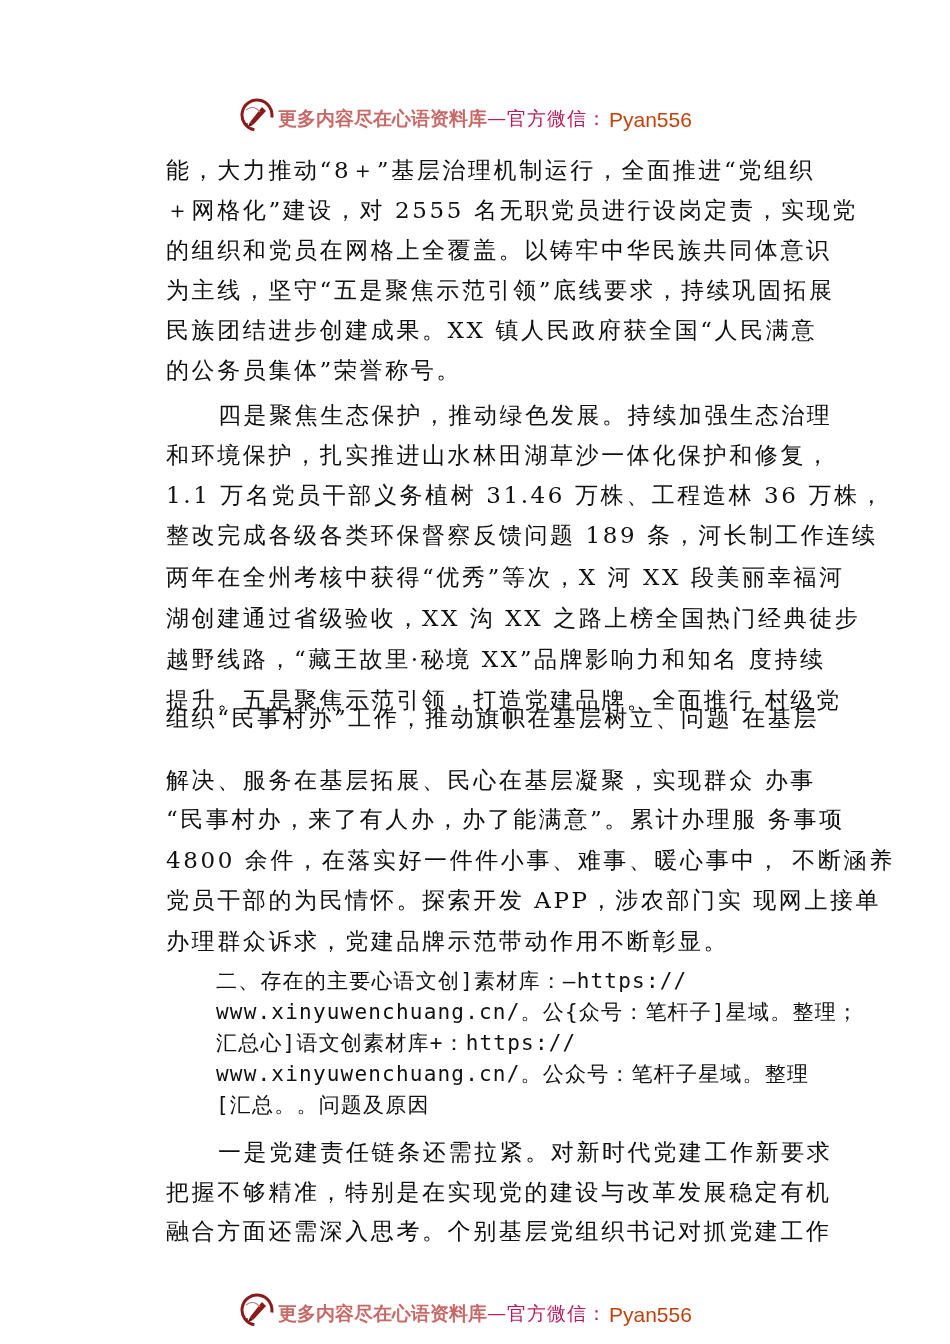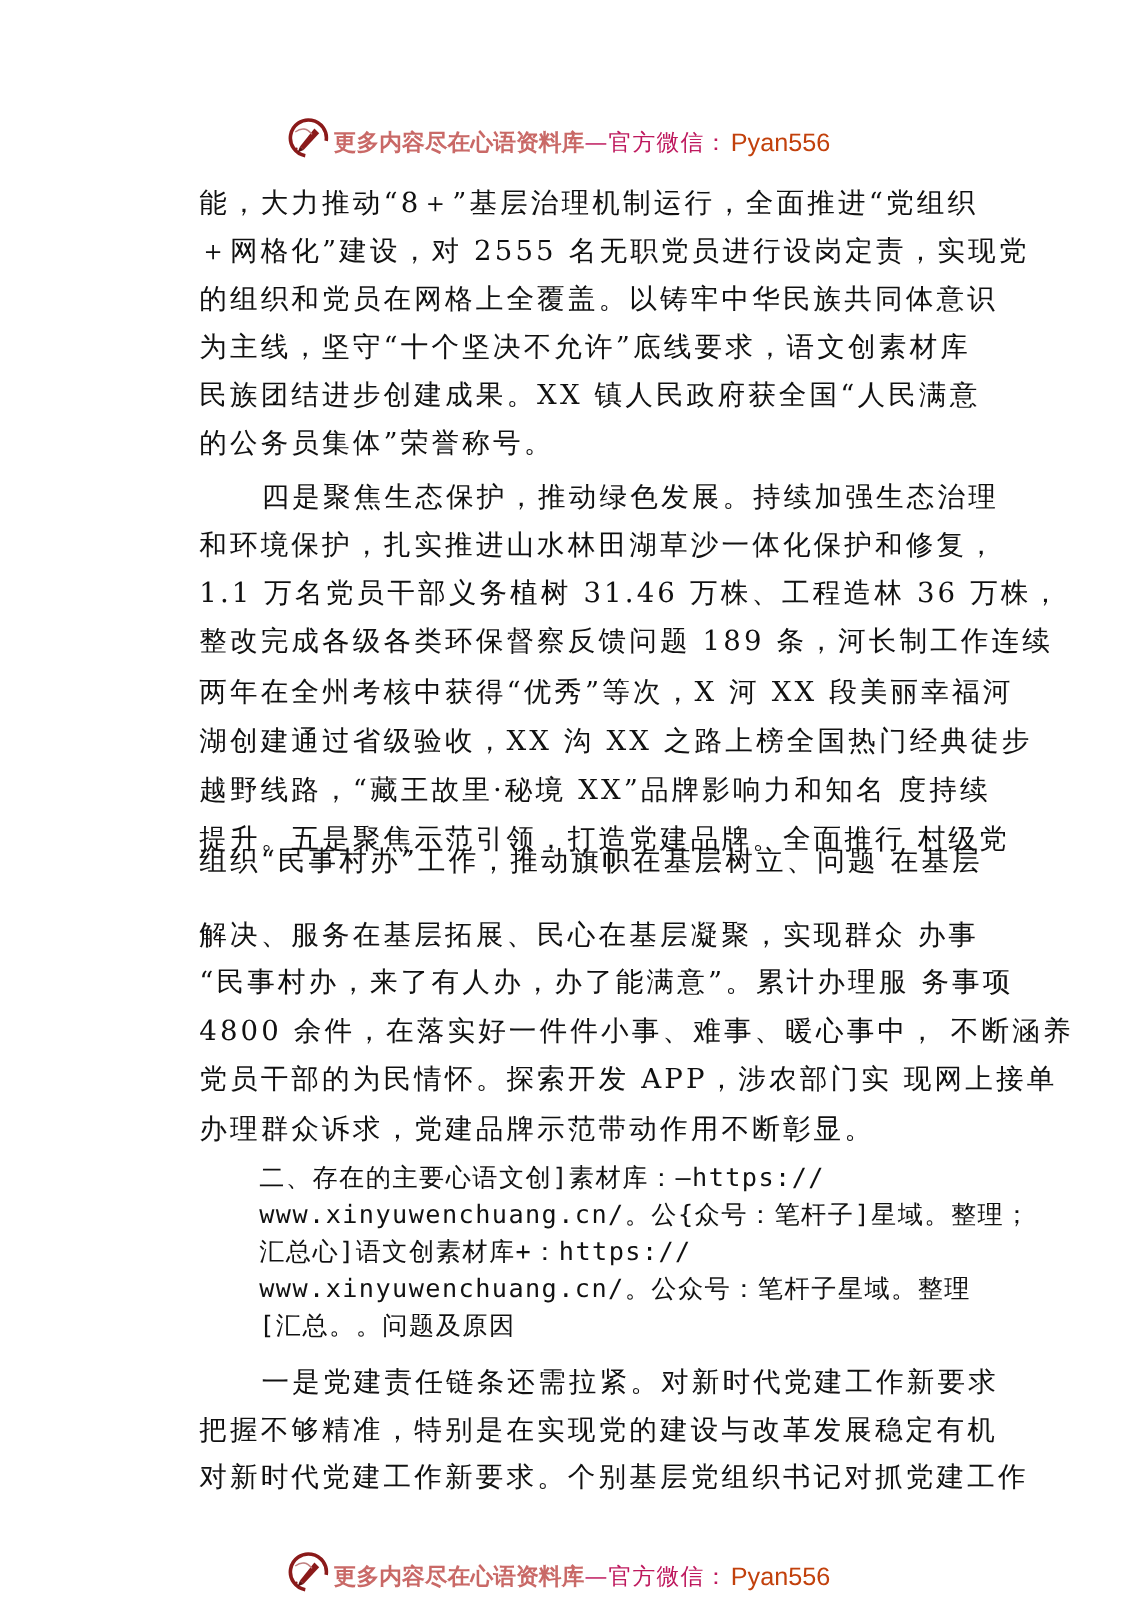--- a/index.html
+++ b/index.html
@@ -91,21 +91,21 @@
   </svg>
   <span class="wm-red">更多内容尽在心语资料库</span>
   <span class="wm-gray">—官方微信：</span>
   <span class="wm-id">Pyan556</span>
 </div>
 
 <div class="content">
   <div class="line" style="top:0px">能，大力推动“8＋”基层治理机制运行，全面推进“党组织</div>
   <div class="line" style="top:40px">＋网格化”建设，对 2555 名无职党员进行设岗定责，实现党</div>
   <div class="line" style="top:80px">的组织和党员在网格上全覆盖。以铸牢中华民族共同体意识</div>
-  <div class="line" style="top:120px">为主线，坚守“十个坚决不允许”底线要求，语文创素材库</div>
+  <div class="line" style="top:120px">为主线，坚守“五是聚焦示范引领”底线要求，持续巩固拓展</div>
   <div class="line" style="top:160px">民族团结进步创建成果。XX 镇人民政府获全国“人民满意</div>
   <div class="line" style="top:200px">的公务员集体”荣誉称号。</div>
   <div class="line indent" style="top:245px">四是聚焦生态保护，推动绿色发展。持续加强生态治理</div>
   <div class="line" style="top:285px">和环境保护，扎实推进山水林田湖草沙一体化保护和修复，</div>
   <div class="line" style="top:325px">1.1 万名党员干部义务植树 31.46 万株、工程造林 36 万株，</div>
   <div class="line" style="top:365px">整改完成各级各类环保督察反馈问题 189 条，河长制工作连续</div>
   <div class="line" style="top:407px">两年在全州考核中获得“优秀”等次，X 河 XX 段美丽幸福河</div>
   <div class="line" style="top:448px">湖创建通过省级验收，XX 沟 XX 之路上榜全国热门经典徒步</div>
   <div class="line" style="top:489px">越野线路，“藏王故里·秘境 XX”品牌影响力和知名 度持续</div>
   <div class="line" style="top:530px">提升。五是聚焦示范引领，打造党建品牌。全面推行 村级党</div>
@@ -117,21 +117,21 @@
   <div class="line" style="top:771px">办理群众诉求，党建品牌示范带动作用不断彰显。</div>
 
   <div class="line mono" style="top:816px">二、存在的主要心语文创]素材库：—https://</div>
   <div class="line mono" style="top:847px">www.xinyuwenchuang.cn/。公{众号：笔杆子]星域。整理；</div>
   <div class="line mono" style="top:878px">汇总心]语文创素材库+：https://</div>
   <div class="line mono" style="top:909px">www.xinyuwenchuang.cn/。公众号：笔杆子星域。整理</div>
   <div class="line mono" style="top:940px">[汇总。。问题及原因</div>
 
   <div class="line indent" style="top:982px">一是党建责任链条还需拉紧。对新时代党建工作新要求</div>
   <div class="line" style="top:1022px">把握不够精准，特别是在实现党的建设与改革发展稳定有机</div>
-  <div class="line" style="top:1061px">对新时代党建工作新要求。个别基层党组织书记对抓党建工作</div>
+  <div class="line" style="top:1061px">融合方面还需深入思考。个别基层党组织书记对抓党建工作</div>
 </div>
 
 <div class="watermark bottom">
   <svg class="wm-logo" viewBox="0 0 34 34">
     <circle cx="17" cy="17" r="15" fill="none" stroke="#8b1a1a" stroke-width="3" stroke-dasharray="70 25" transform="rotate(100 17 17)"></circle>
     <path d="M10 24 L22 9 L26 13 L13 27 Z" fill="#8b1a1a"></path>
     <path d="M10 24 L8 29 L13 27 Z" fill="#5a0f0f"></path>
     <path d="M6 12 Q14 6 20 14" fill="none" stroke="#c08080" stroke-width="1.2"></path>
     <circle cx="7" cy="26" r="1" fill="#8b1a1a"></circle>
   </svg>

